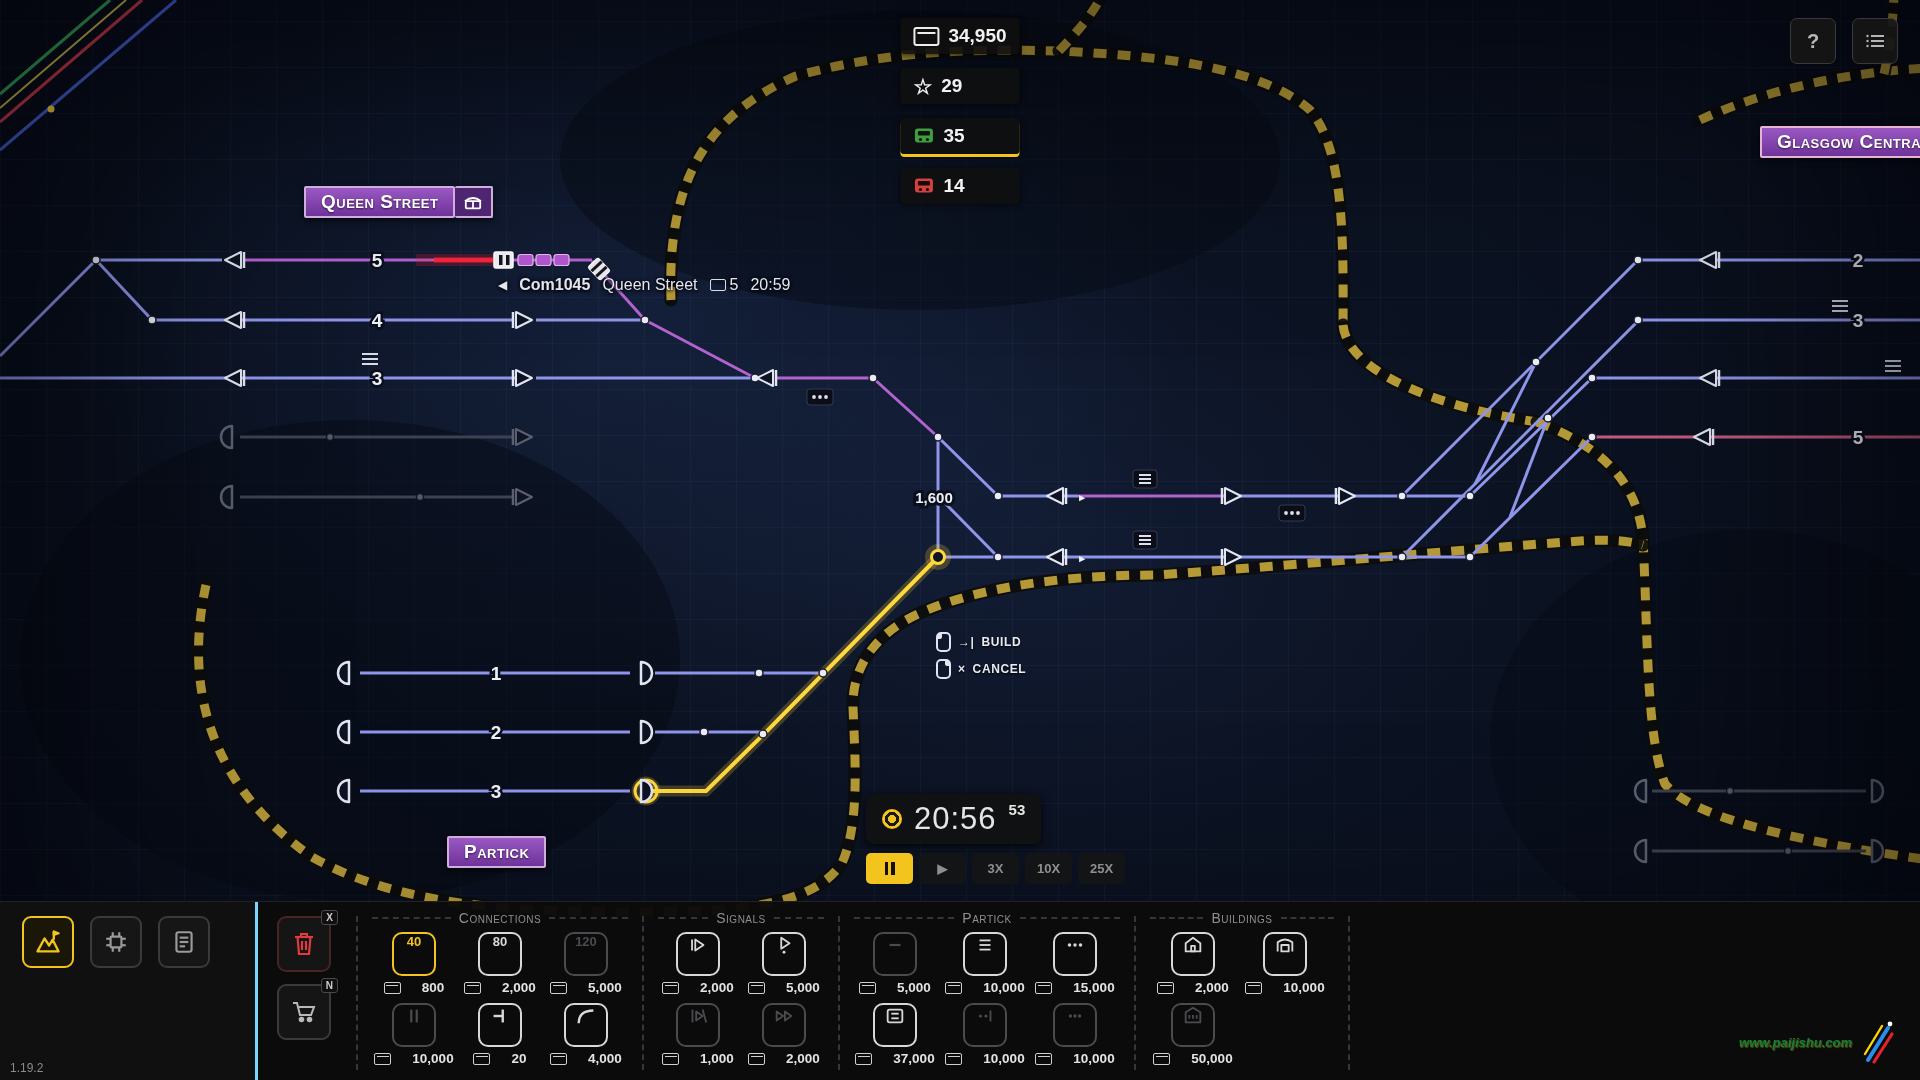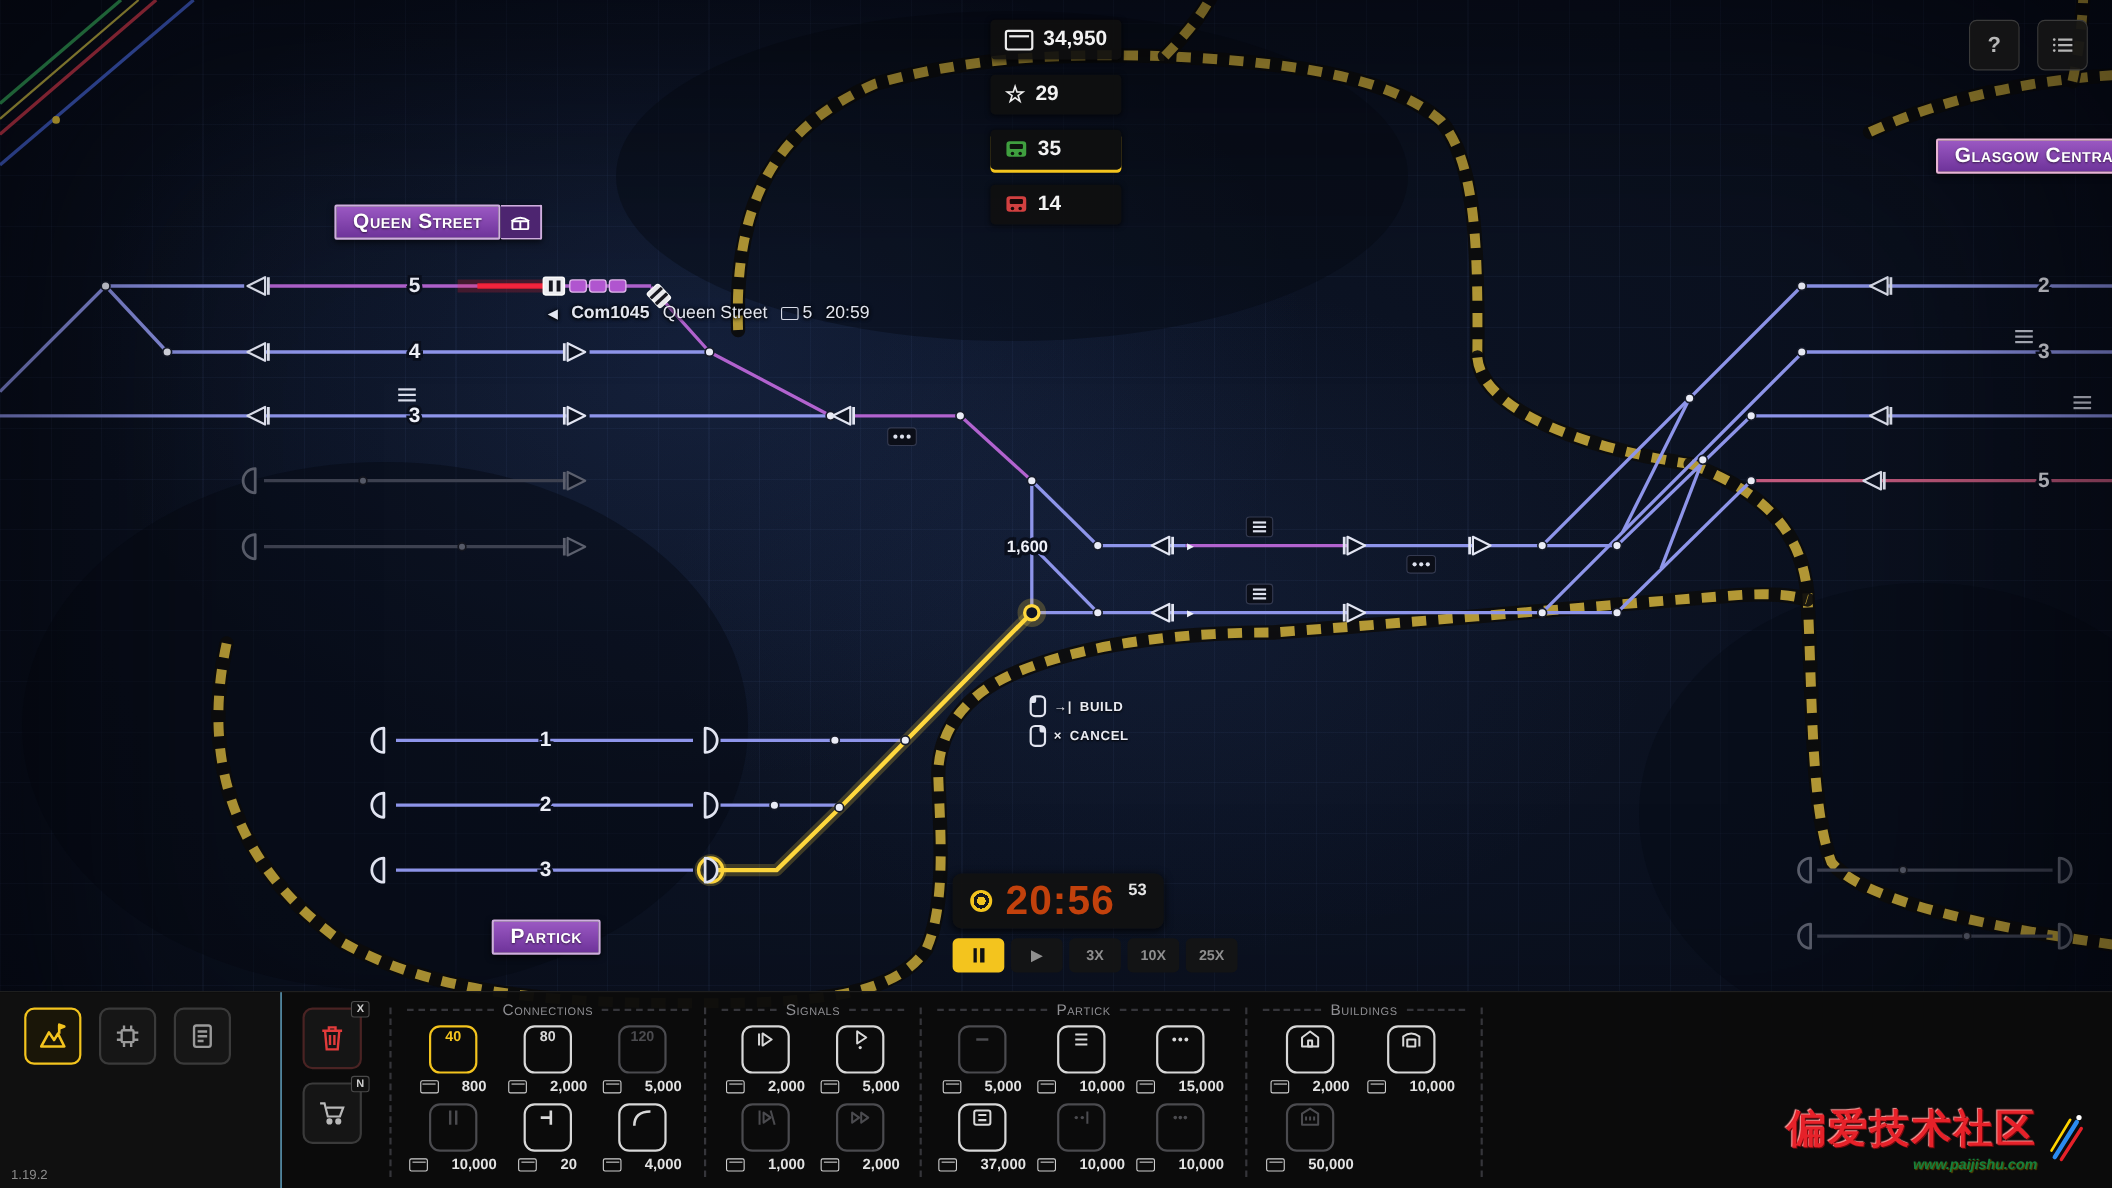--- a/index.html
+++ b/index.html
@@ -54,32 +54,32 @@
             letter-spacing:.6px;text-transform:uppercase;text-shadow:0 1px 2px #000;}
   .mouse{width:11px;height:16px;border:2px solid #e2e5f0;border-radius:5px;position:relative;flex:none}
   .mouse.lmb::after{content:"";position:absolute;left:-1px;top:-1px;width:5px;height:6px;background:#e2e5f0;border-radius:4px 0 2px 0}
   .mouse.rmb::after{content:"";position:absolute;right:-1px;top:-1px;width:5px;height:6px;background:#e2e5f0;border-radius:0 4px 0 2px}
 
   
   .clock{position:absolute;left:866px;top:794px;height:50px;background:rgba(17,17,17,.94);border-radius:8px;
          display:flex;align-items:center;padding:0 16px;gap:12px;z-index:25;box-shadow:0 2px 8px rgba(0,0,0,.8);}
   .clock-dot{width:20px;height:20px;border-radius:50%;flex:none;
              background:radial-gradient(circle,#f3c41e 0 4px,#17171c 4px 7px,#f3c41e 7px);}
-  .clock-time{font-size:37px;font-weight:bold;color:#c2410c;letter-spacing:1px;}
+  .clock-time{font-size:31px;font-weight:normal;color:#e5e5e5;letter-spacing:1px;}
   .clock-sec{font-size:15px;font-weight:bold;color:#e5e5e5;align-self:flex-start;margin-top:7px;}
   .speeds{position:absolute;left:866px;top:853px;display:flex;gap:6px;z-index:25;}
   .spd{min-width:35px;height:31px;padding:0 6px;background:rgba(20,20,20,.93);border-radius:5px;
        display:flex;align-items:center;justify-content:center;font-size:13px;font-weight:bold;color:#8f8f8f;}
   .spd.active{background:#f3c41e;color:#111;}
   .pausebars{display:flex;gap:3px}.pausebars i{display:block;width:3.5px;height:13px;background:#111;}
 
   
   .toolbar{position:absolute;left:0;right:0;bottom:0;height:178px;background:rgba(11,11,11,.97);
            border-top:1px solid #222;display:flex;z-index:40;}
-  .tb-left{width:233px;background:#101010;border-right:1px solid #7dd3fc;position:relative;flex:none;
+  .tb-left{width:233px;background:#101010;border-right:3px solid #7dd3fc;position:relative;flex:none;
            display:flex;gap:16px;padding:14px 0 0 22px;}
   .panelbtn{width:48px;height:48px;background:#161616;border:2px solid #3a3a3a;border-radius:9px;
             display:flex;align-items:center;justify-content:center;color:#9a9a9a;flex:none;position:relative;}
   .panelbtn.active{border-color:#f3c41e;color:#f3c41e;background:#1a1608;}
   .version{position:absolute;left:10px;bottom:5px;color:#8a8a8a;font-size:12px;}
   .tb-del{width:92px;flex:none;display:flex;flex-direction:column;align-items:center;gap:12px;padding-top:14px;}
   .delbtn{width:50px;height:52px;background:#151515;border:2px solid #4a2323;border-radius:9px;
           display:flex;align-items:center;justify-content:center;color:#e23b3b;position:relative;}
   .buybtn{width:50px;height:52px;background:#151515;border:2px solid #3a3a3a;border-radius:9px;
           display:flex;align-items:center;justify-content:center;color:#b9b9b9;position:relative;}
@@ -808,21 +808,20 @@
       </div>
     </div>
   </div>
 
   <div class="sep"></div>
   <div style="flex:1"></div>
 </div>
 
 <div class="watermark">
   <div class="wm-txt">
-    <div class="wm1">偏爱技术社区</div>
     <div class="wm2">www.paijishu.com</div>
   </div>
   <svg width="34" height="48" viewBox="0 0 34 48">
     <line x1="6" y1="42" x2="26" y2="10" stroke="#2b8cf0" stroke-width="4" stroke-linecap="round"></line>
     <line x1="12" y1="44" x2="30" y2="16" stroke="#e62129" stroke-width="3.2" stroke-linecap="round"></line>
     <line x1="3" y1="36" x2="20" y2="8" stroke="#ffd400" stroke-width="2.4" stroke-linecap="round"></line>
     <circle cx="28" cy="6" r="2.4" fill="#ffffff"></circle>
   </svg>
 </div>
 

